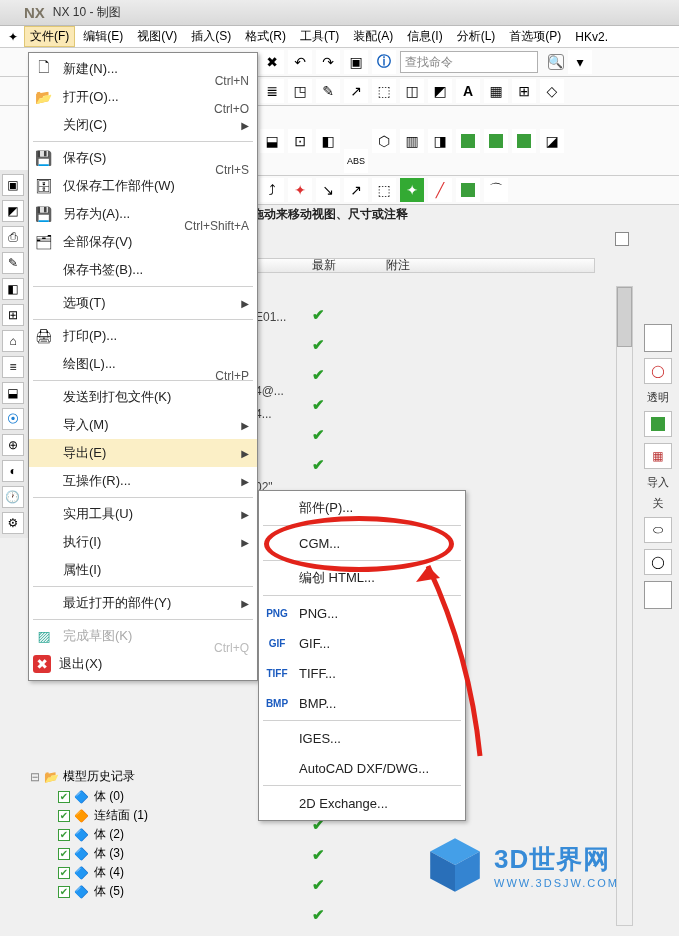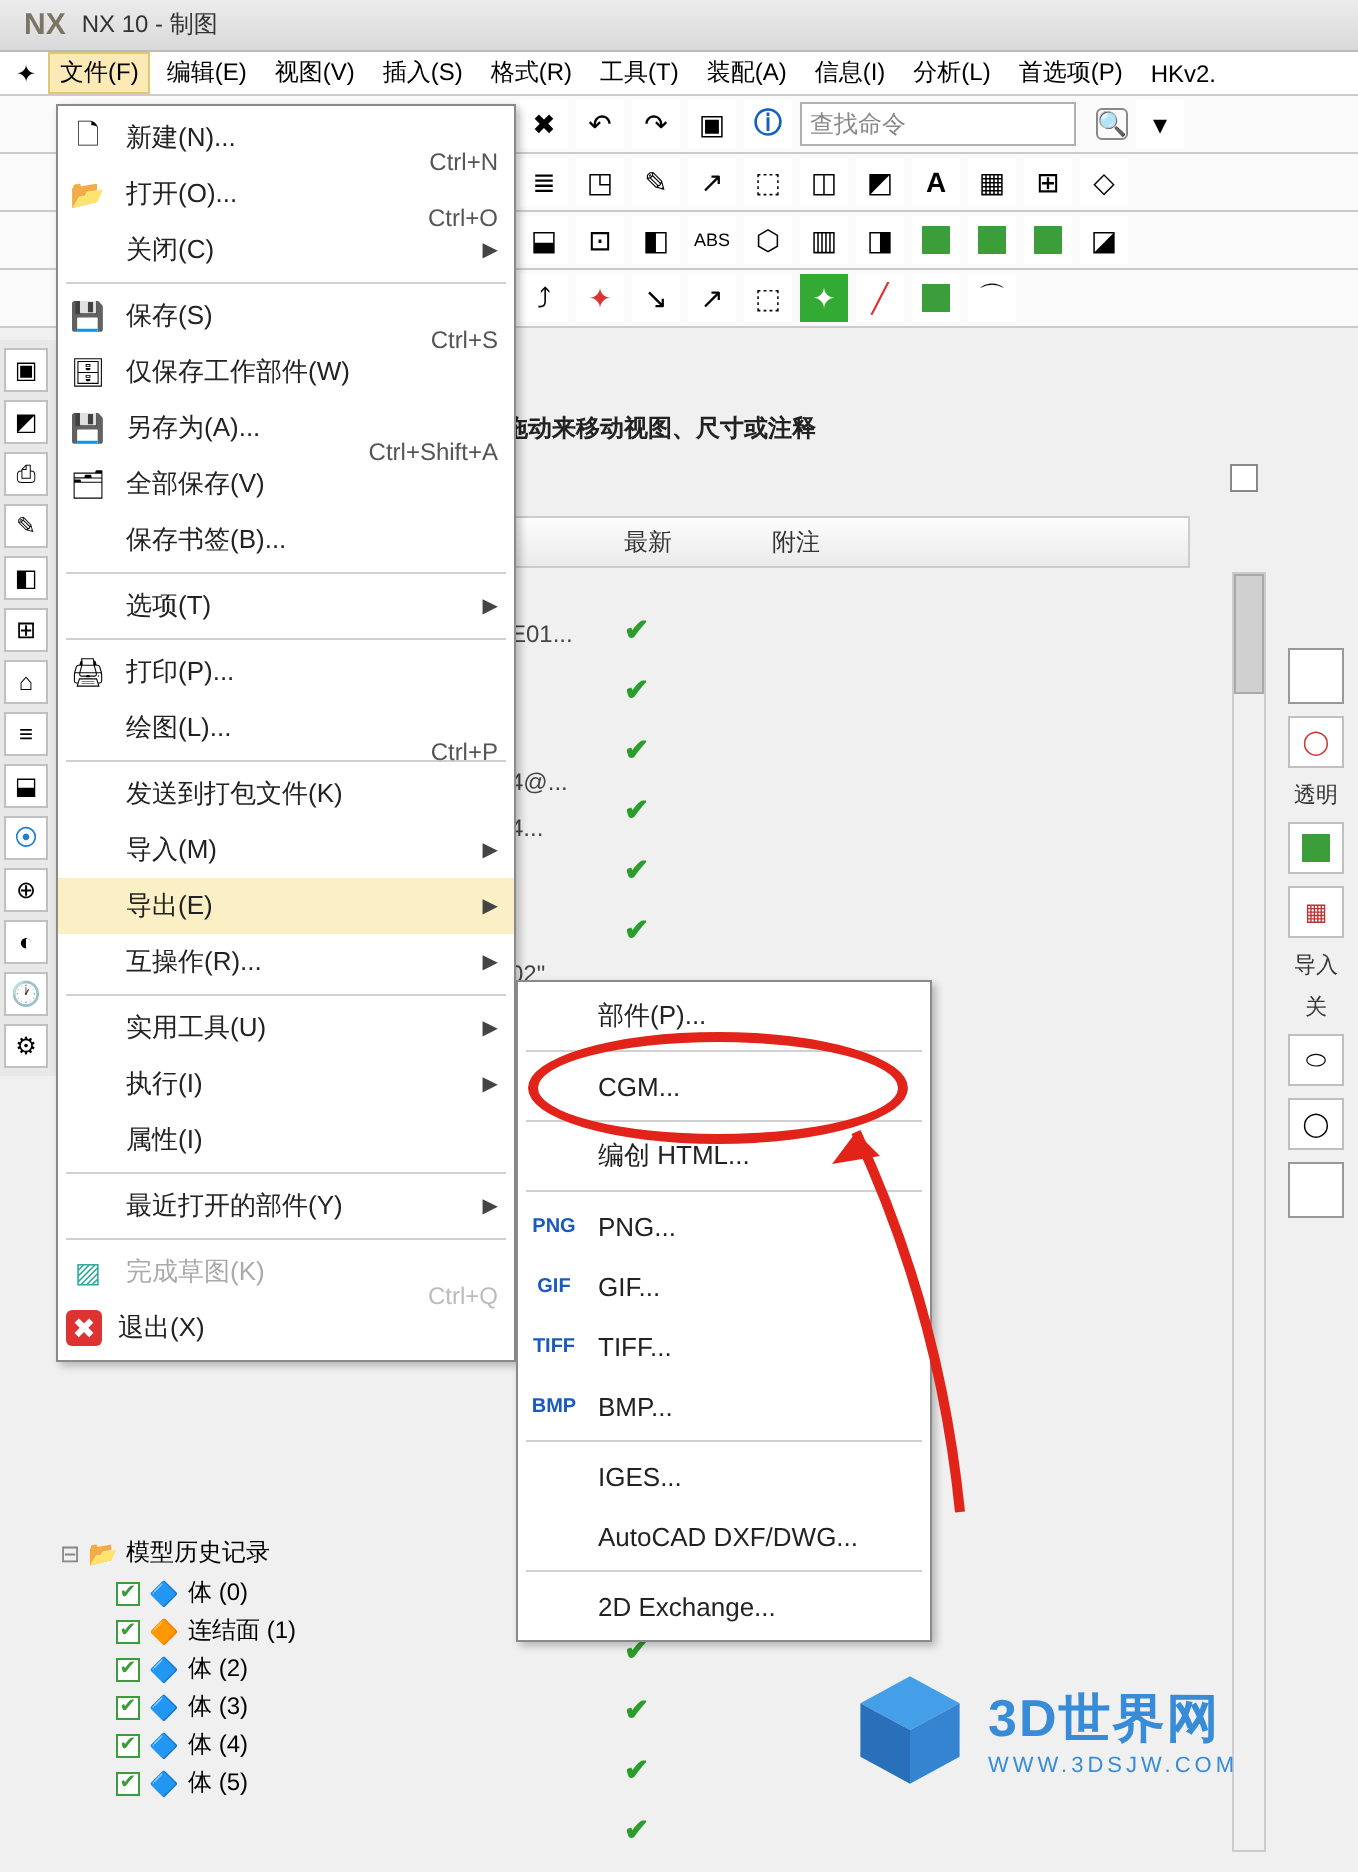--- a/index.html
+++ b/index.html
@@ -1,18 +1,18 @@
 <!DOCTYPE html>
 <html><head>
 <meta charset="utf-8">
 <style>
 * { box-sizing: border-box; margin: 0; padding: 0; font-family: "Microsoft YaHei", Arial, sans-serif; }
 body { width: 679px; height: 936px; background: #f0f0f0; position: relative; overflow: hidden; font-size: 12px; }
 
-.titlebar { height: 26px; background: linear-gradient(#ececec,#d9d9d9); display: flex; align-items: center; padding-left: 12px; gap: 8px; border-bottom: 1px solid #bbb; }
+.titlebar { height: 26px; background: linear-gradient(#ececec,#d9d9d9); display: flex; align-items: center; padding-left: 24px; gap: 8px; border-bottom: 1px solid #bbb; }
 .nx-logo { font-weight: bold; color: #7c7565; font-size: 15px; }
 .title-text { color: #333; }
 
 .menubar { height: 22px; background: #ffffff; display: flex; align-items: center; padding: 0 4px; gap: 2px; border-bottom: 1px solid #ccc; }
 .menubar .mi { padding: 2px 6px; cursor: default; white-space: nowrap; }
 .menubar .mi.active { background: #fbe9b6; border: 1px solid #e0c775; padding: 1px 5px; }
 
 .toolbar { background: #fafafa; border-bottom: 1px solid #ccc; padding: 2px 4px; display: flex; flex-wrap: wrap; gap: 4px; align-items: center; }
 .tb-btn { width: 24px; height: 24px; border: 1px solid transparent; display: flex; align-items: center; justify-content: center; font-size: 14px; background: #fff; }
 .search-cmd { height: 22px; width: 138px; border: 1px solid #b0b0b0; background: #fff; display: flex; align-items: center; padding: 0 4px; color: #888; gap: 6px; }
@@ -23,21 +23,21 @@
 
 .sidebar-right { position: absolute; right: 0; top: 320px; width: 42px; display: flex; flex-direction: column; gap: 6px; padding: 4px 2px; align-items: center; z-index: 1; }
 .sr-btn { width: 28px; height: 26px; border: 1px solid #c0c0c0; background: #fff; display: flex; align-items: center; justify-content: center; font-size: 12px; }
 .sr-txt { font-size: 11px; color: #333; }
 .sr-big { width: 28px; height: 28px; border: 1px solid #999; background: #fff; }
 
 .hint-row { position: absolute; left: 252px; top: 206px; font-size: 12px; color: #222; font-weight: bold; text-align: right; }
 .sel-txt { position: absolute; left: 2px; top: 184px; font-size: 12px; color: #333; }
 .sel-txt2 { position: absolute; left: 2px; top: 206px; font-size: 12px; color: #333; font-weight: bold; }
 
-.headers { position: absolute; left: 255px; top: 258px; display: flex; gap: 50px; width: 340px; height: 26px; align-items: center; background: linear-gradient(#fdfdfd,#eaeaea); border: 1px solid #ccc; padding-left: 56px; }
+.headers { position: absolute; left: 255px; top: 258px; display: flex; gap: 50px; width: 340px; height: 15px; align-items: center; background: linear-gradient(#fdfdfd,#eaeaea); border: 1px solid #ccc; padding-left: 56px; }
 .headers span { font-size: 12px; color: #333; }
 
 .checks-col { position: absolute; left: 312px; top: 306px; display: flex; flex-direction: column; gap: 12px; }
 .chk { color: #2a9d2a; font-size: 15px; font-weight: bold; }
 .row-txt { position: absolute; left: 255px; font-size: 12px; color: #444; }
 .scrollbar-v { position: absolute; right: 46px; top: 286px; width: 17px; height: 640px; background: #f0f0f0; border: 1px solid #ccc; }
 .scrollbar-v .thumb { position: absolute; top: 0; left: 0; right: 0; height: 60px; background: #d0d0d0; border: 1px solid #aaa; }
 .sq-box { position: absolute; right: 50px; top: 232px; width: 14px; height: 14px; border: 1px solid #888; background: #fff; }
 
 
@@ -130,21 +130,21 @@
   <span class="tb-btn" style="font-weight:bold;">A</span>
   <span class="tb-btn">▦</span>
   <span class="tb-btn">⊞</span>
   <span class="tb-btn">◇</span>
 </div>
 
 <div class="toolbar" style="padding-left:260px;">
   <span class="tb-btn">⬓</span>
   <span class="tb-btn">⊡</span>
   <span class="tb-btn">◧</span>
-  <span class="tb-btn" style="font-size:9px;">ABS</span>
+  <span class="tb-btn" style="font-size:9px;margin-top:41px;">ABS</span>
   <span class="tb-btn">⬡</span>
   <span class="tb-btn">▥</span>
   <span class="tb-btn">◨</span>
   <span class="tb-btn">
       <span class="sq cgreen"></span>
     </span>
   <span class="tb-btn">
       <span class="sq cgreen"></span>
     </span>
   <span class="tb-btn">

